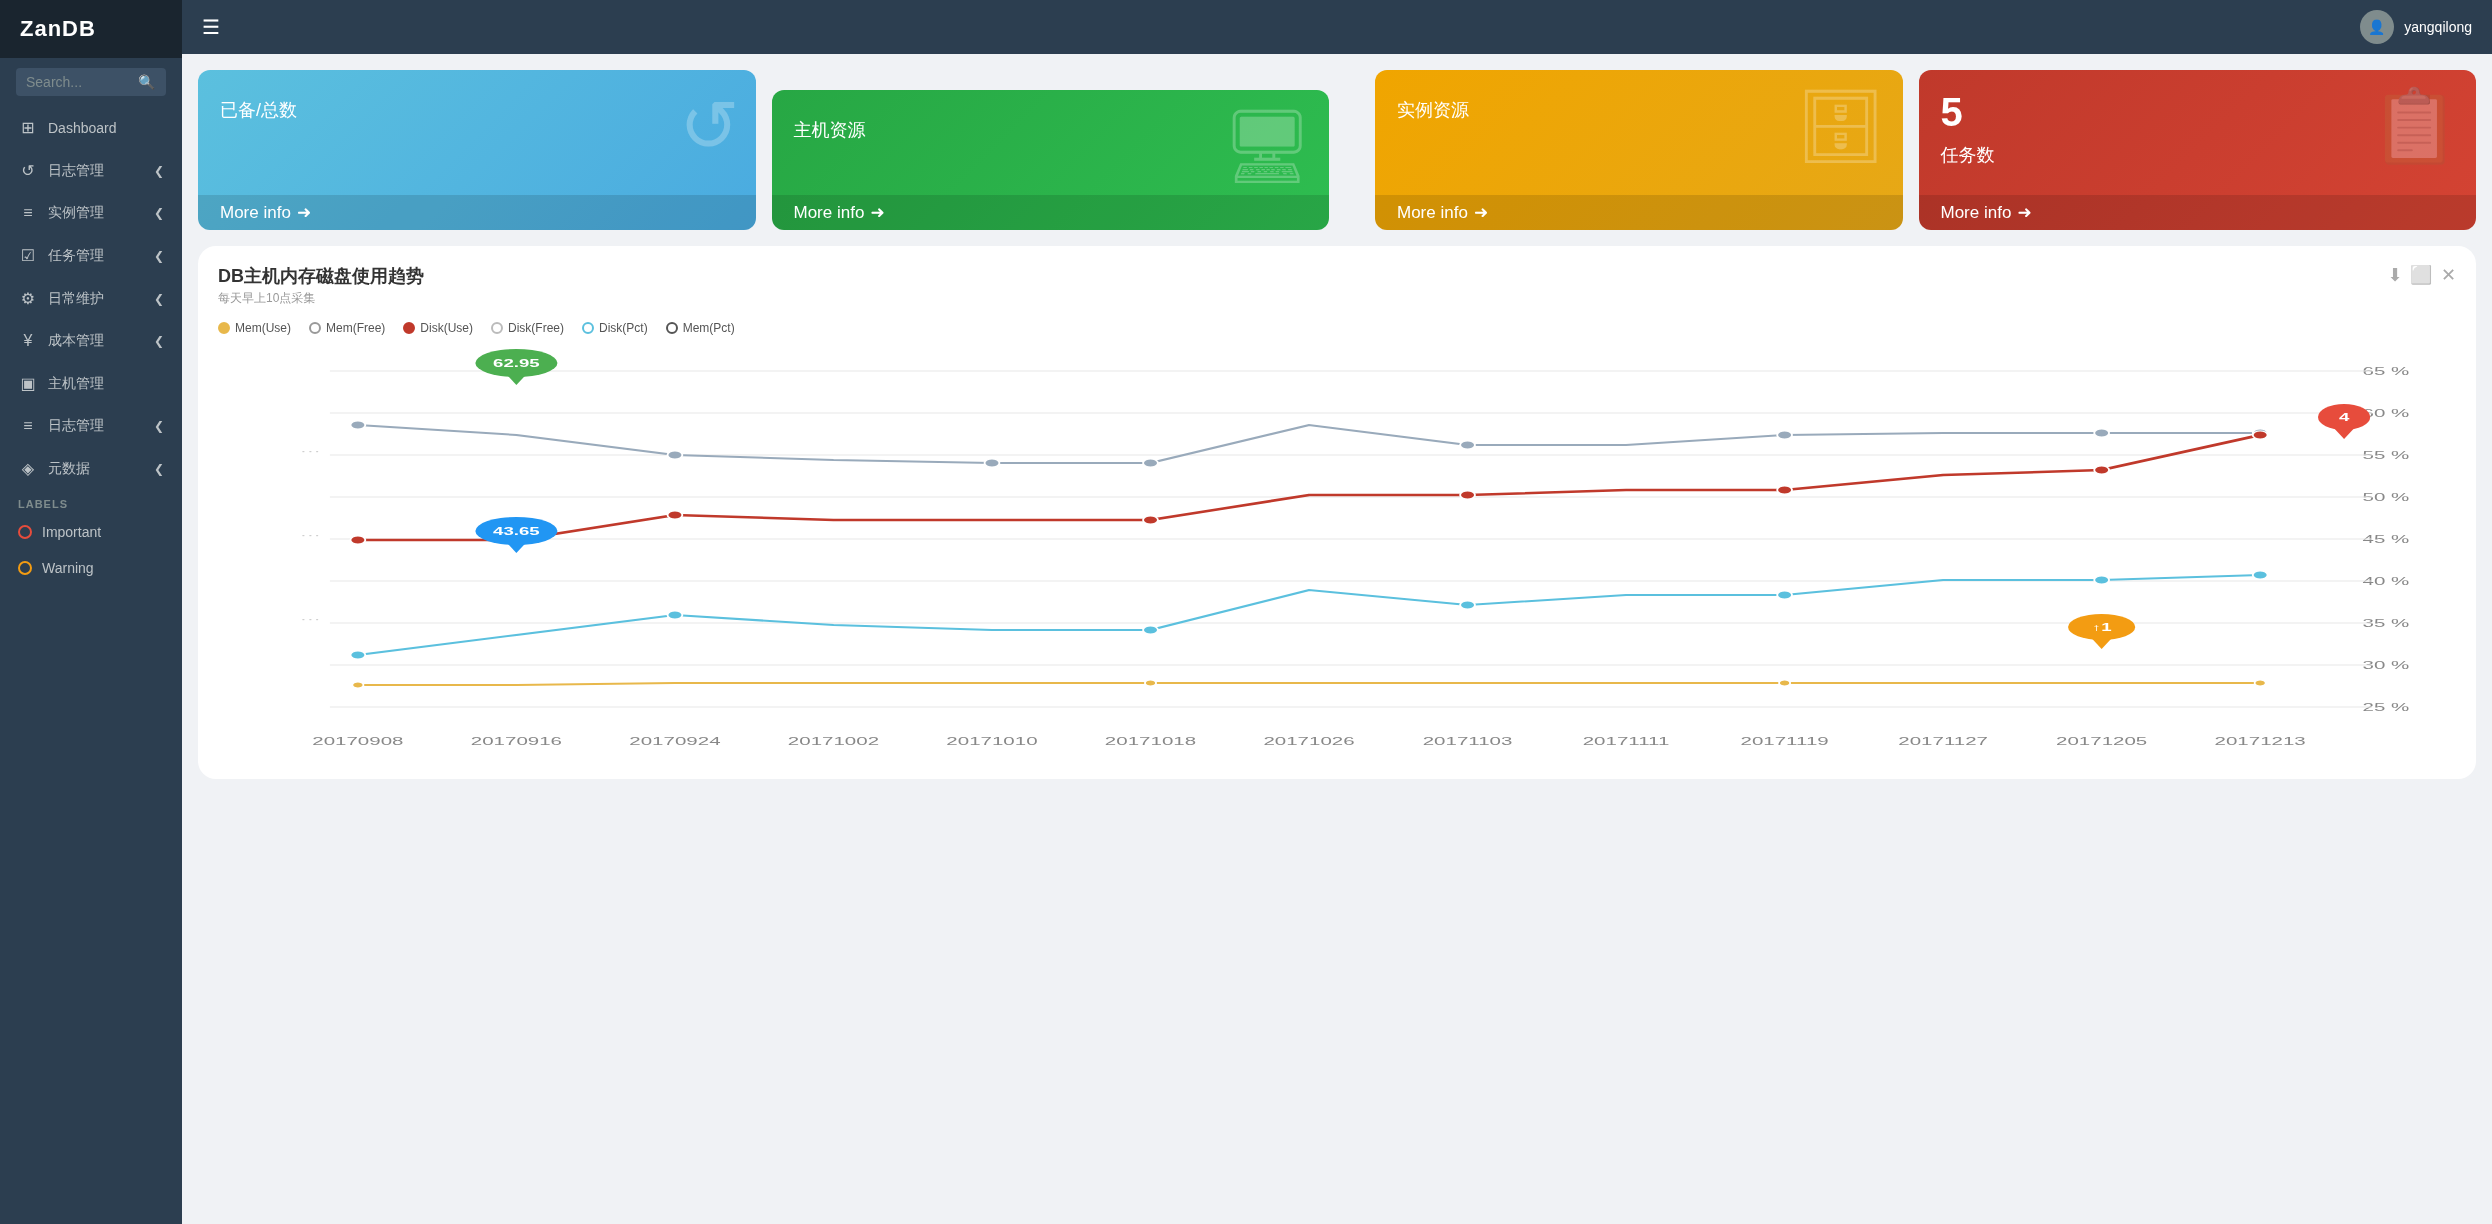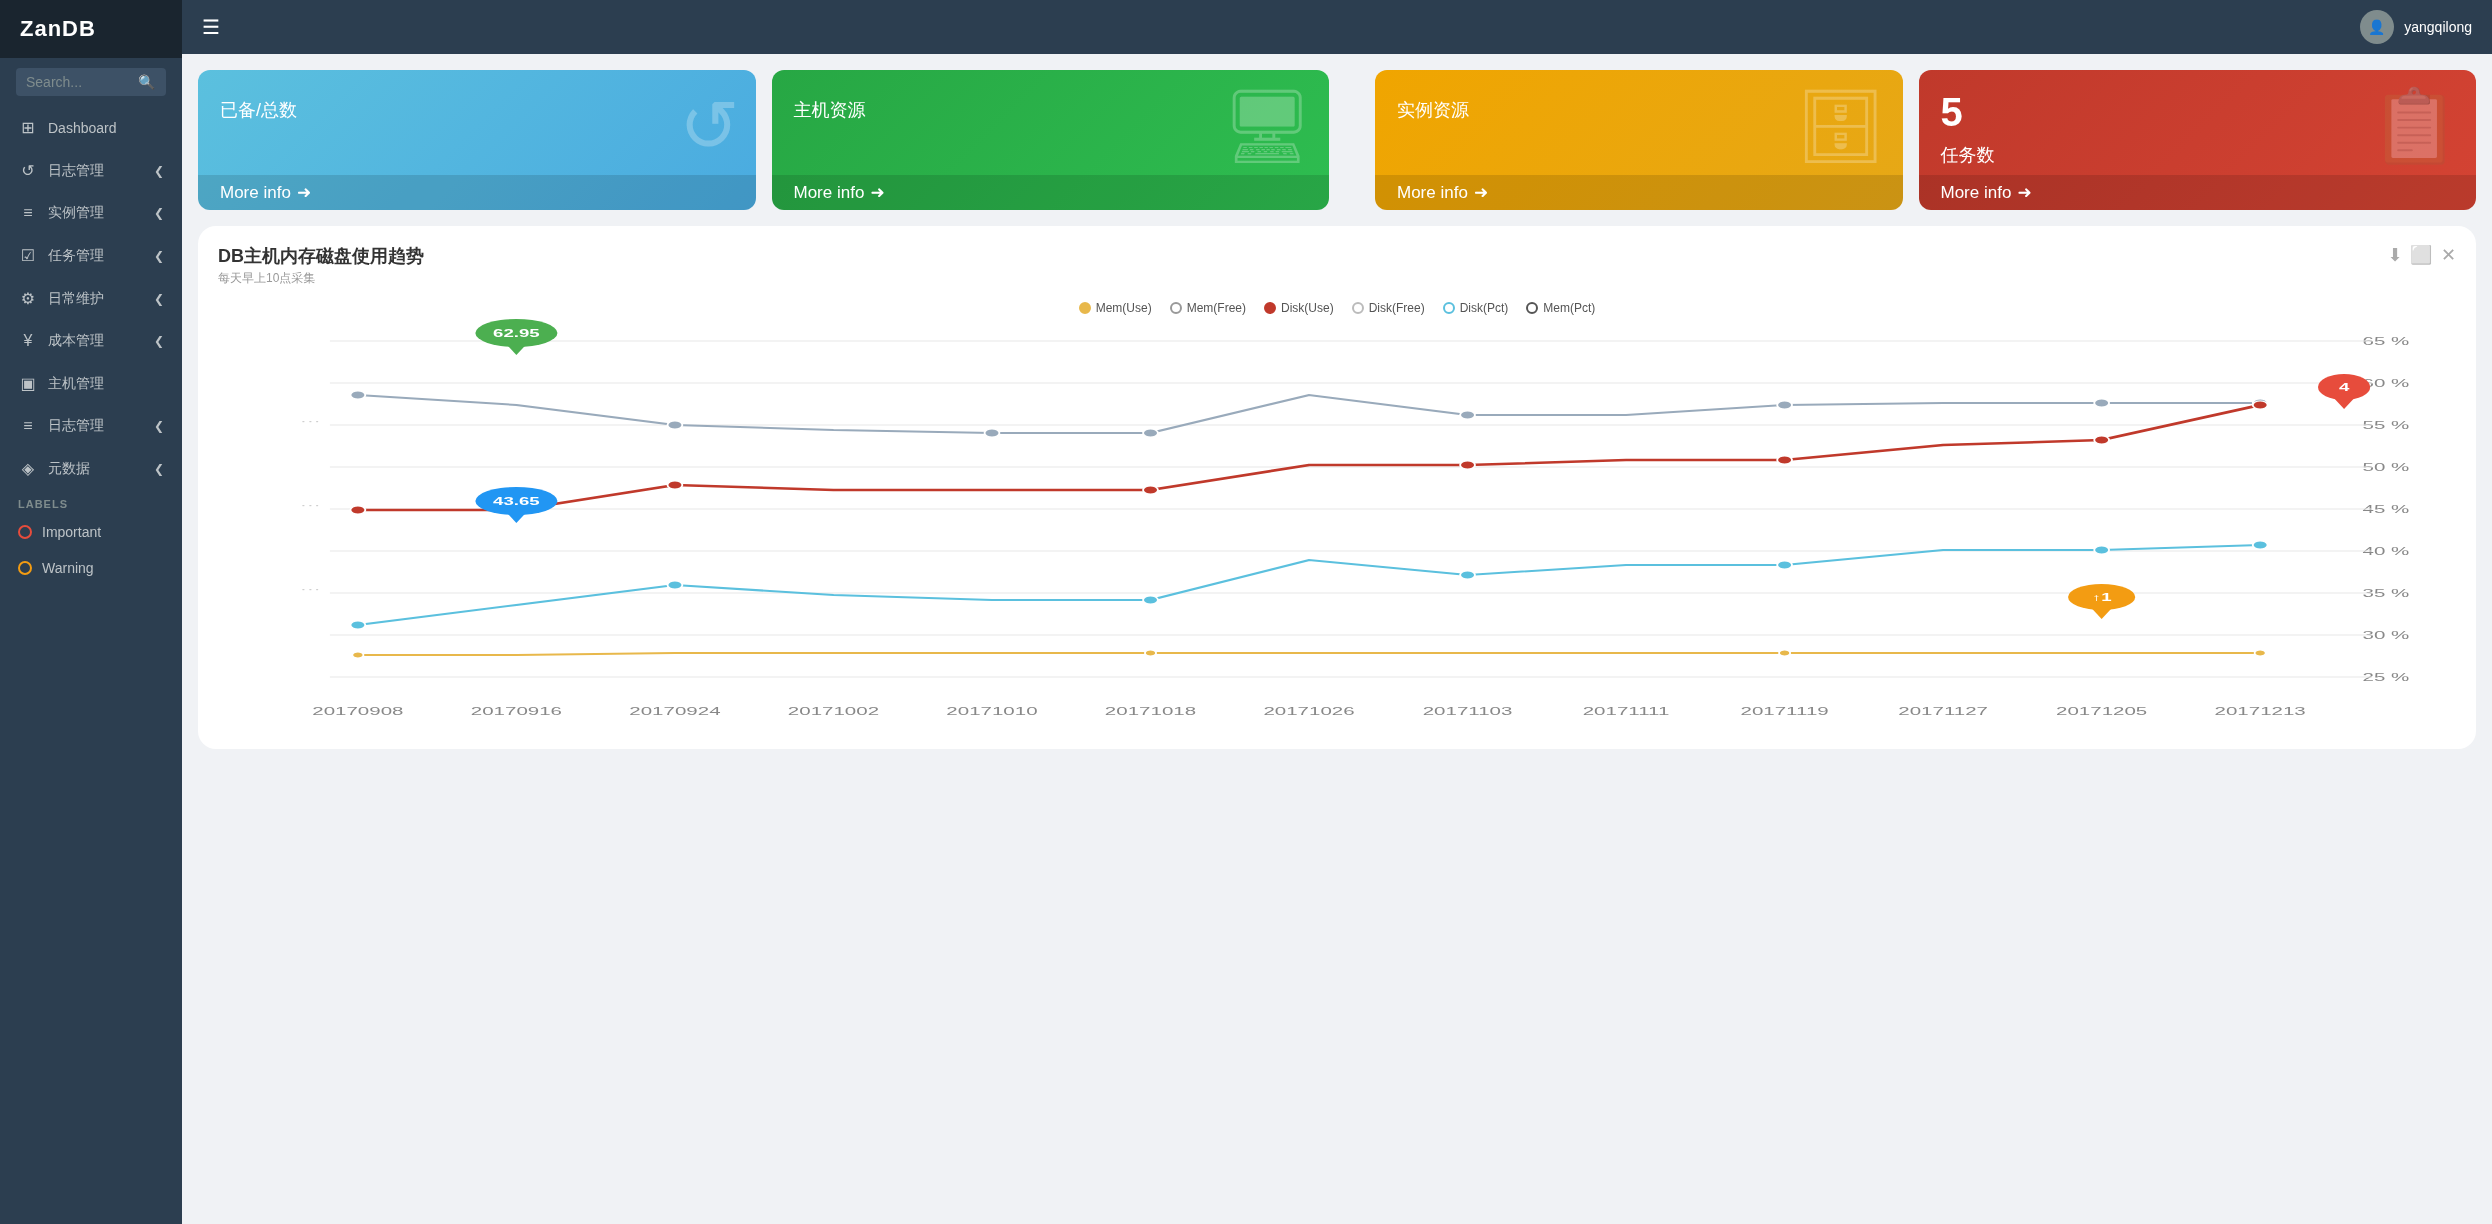--- a/index.html
+++ b/index.html
@@ -143,40 +143,40 @@
     }
     .card-more {
       position: absolute;
       bottom: 0; left: 0; right: 0;
       background: rgba(0,0,0,0.12);
       padding: 7px 22px;
       font-size: 17px;
       display: flex; align-items: center; gap: 6px;
     }
     .card-blue { background: linear-gradient(135deg, #5bc0de, #4aabe0); }
-    .card-green { background: linear-gradient(135deg, #27a744, #2ebd50); }
+    .card-green { background: linear-gradient(135deg, #27a744, #2ebd50); margin-top: 20px; }
     .card-yellow { background: linear-gradient(135deg, #f0a500, #e6a817); margin-left: 30px; }
     .card-red { background: linear-gradient(135deg, #c0392b, #d44333); }
 
     
     #chart-section {
       background: #fff;
       border-radius: 18px;
       padding: 18px 20px 10px;
     }
     #chart-title { font-size: 18px; font-weight: 600; color: #333; margin-bottom: 2px; }
     #chart-subtitle { font-size: 12px; color: #999; margin-bottom: 10px; }
     #chart-legend {
       display: flex;
       align-items: center;
       gap: 18px;
+      margin-bottom: 10px;
       font-size: 12px;
       color: #555;
       flex-wrap: wrap;
-      justify-content: center;
     }
     .legend-item { display: flex; align-items: center; gap: 5px; }
     .legend-dot { width: 12px; height: 12px; border-radius: 50%; border: 2px solid; }
 
     #chart-wrapper {
       position: relative;
       width: 100%;
     }
     #chart-svg { width: 100%; height: 420px; }
   </style>

